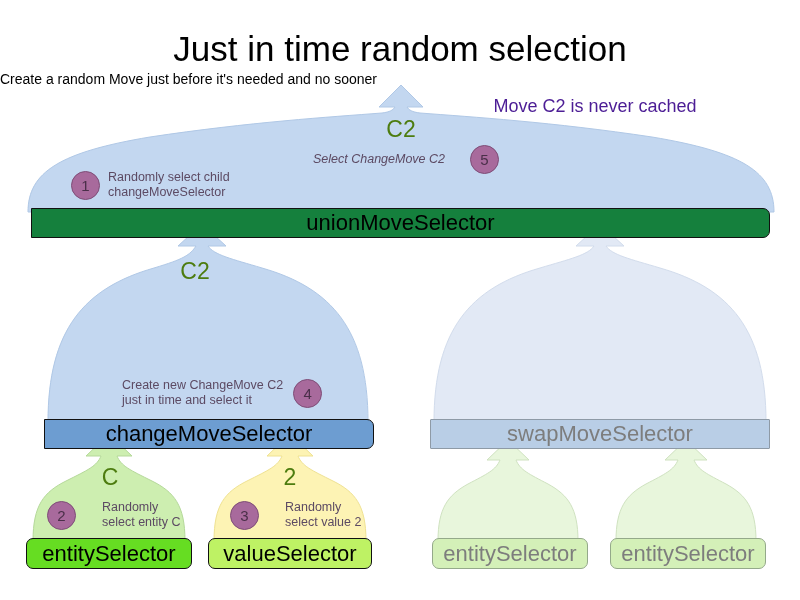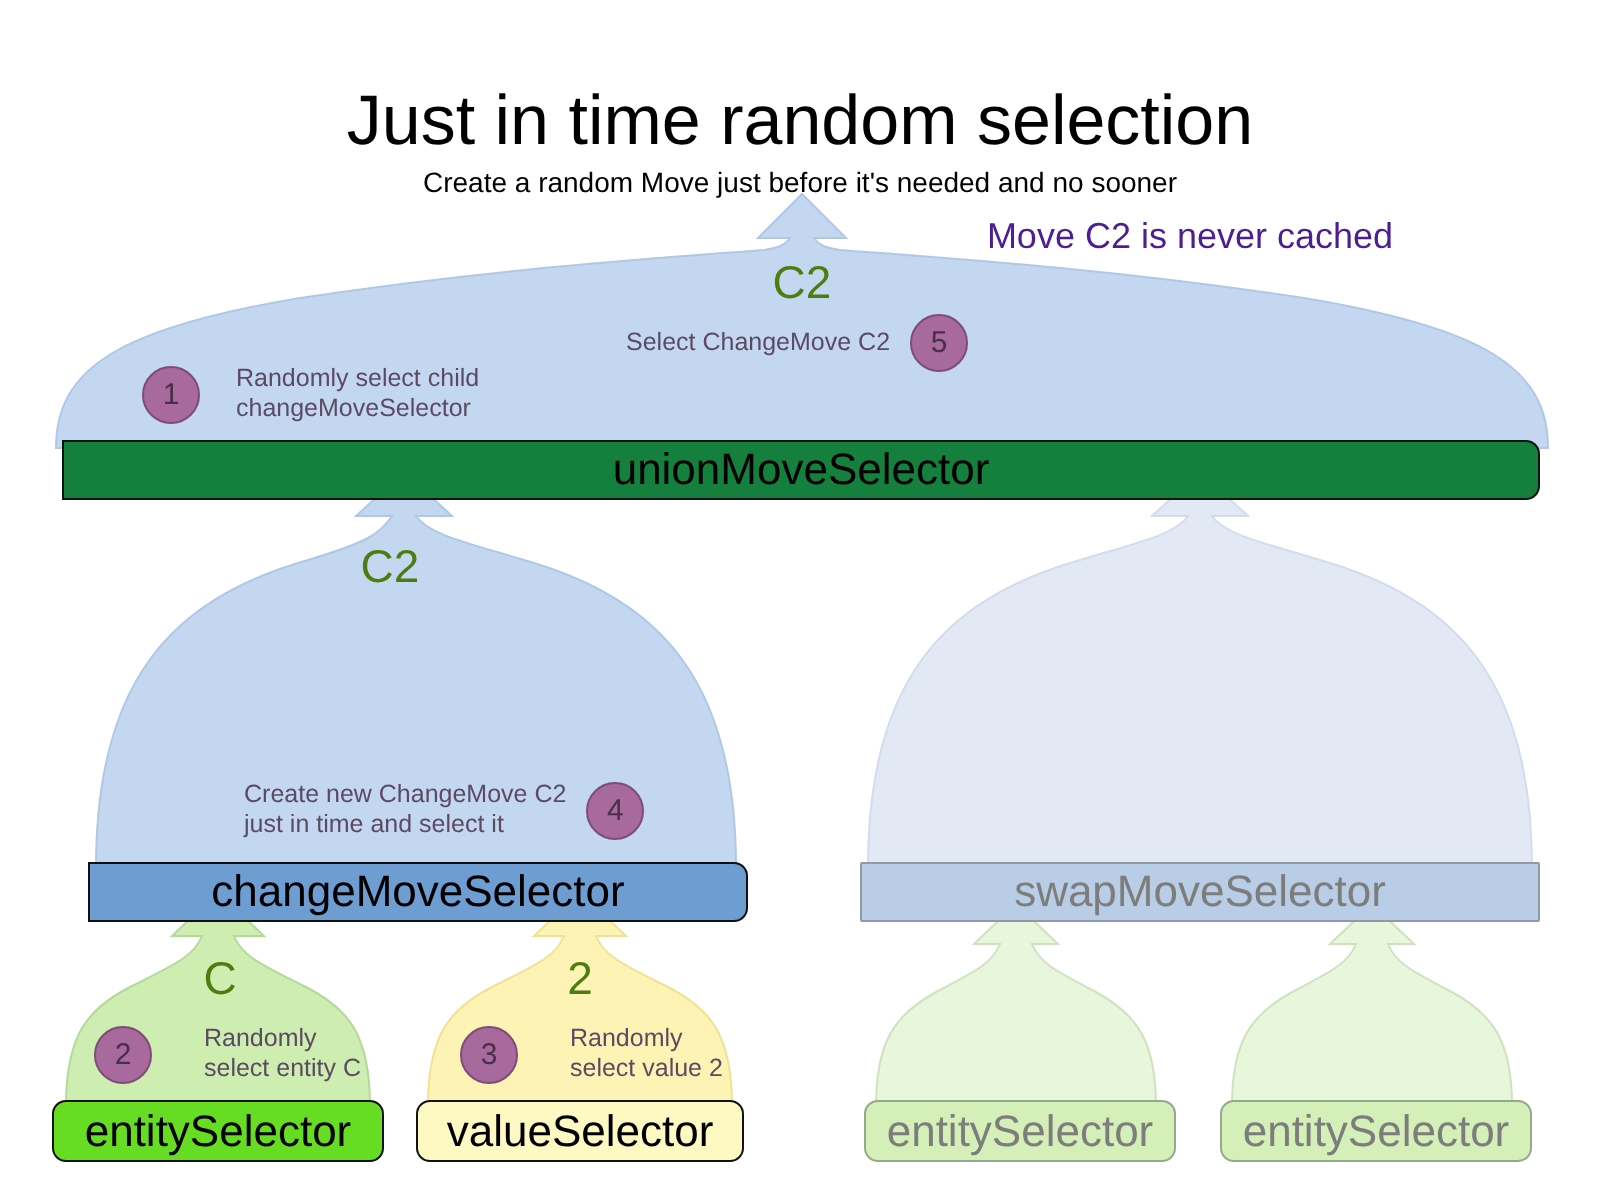--- a/index.html
+++ b/index.html
@@ -3,29 +3,29 @@
 <meta charset="utf-8">
 <style>
   html,body{margin:0;padding:0;}
   body{
     width:800px;height:600px;
     background:#ffffff;
     font-family:"Liberation Sans", sans-serif;
     overflow:hidden;
     position:relative;
   }
-  #stage{position:absolute;left:0;top:12px;width:800px;height:520px;}
+  #stage{position:absolute;left:0;top:0;width:800px;height:520px;}
 
   .ttl{
     position:absolute;left:0;top:28px;width:800px;text-align:center;
     font-size:35px;color:#000;font-weight:normal;line-height:42px;
     letter-spacing:0px;
   }
   .sub{
-    position:absolute;left:0;top:70px;width:800px;text-align:center;
+    position:absolute;left:0;top:70px;width:800px;text-align:left;
     font-size:14px;color:#000;line-height:18px;
   }
   .warn{
     position:absolute;left:430px;top:95px;width:330px;text-align:center;
     font-size:18px;color:#4c1d95;line-height:22px;
   }
 
   svg.layer{position:absolute;left:0;top:0;width:800px;height:600px;
     pointer-events:none;}
 
@@ -50,21 +50,21 @@
     background:#b9cee6;border-radius:1px;border:1.4px solid #8e9aa6;
     font-size:22px;color:#7d7d7d;
   }
   .bar.entity{
     left:26px;top:538px;width:166px;height:31px;
     background:#66dd22;border-radius:7px;
     font-size:22px;color:#000;
   }
   .bar.value{
     left:208px;top:538px;width:164px;height:31px;
-    background:#fef9c3;border-radius:7px;
+    background:#bef264;border-radius:7px;
     font-size:22px;color:#000;text-align:center;
   }
   .bar.ghost-entity{
     width:156px;height:31px;top:538px;
     background:#d4f0b8;border-radius:7px;border:1.4px solid #94a98a;
     font-size:22px;color:#7d7d7d;
   }
   .bar.ghost-entity.g1{left:432px;}
   .bar.ghost-entity.g2{left:610px;}
 
@@ -78,23 +78,23 @@
   
   .step{position:absolute;display:flex;align-items:center;gap:6px;}
   .badge{
     width:27px;height:27px;flex:0 0 27px;border-radius:50%;
     background:#a86a9c;border:1.7px solid #7e4d77;
     display:flex;align-items:center;justify-content:center;
     font-size:15px;color:#4a2f49;
   }
   .steptxt{font-size:12.5px;color:#5c4a63;line-height:15px;white-space:pre;}
   .step.s1{left:71px;top:170px;}
-  .step.s1 .steptxt{margin-left:12px;}
+  .step.s1 .steptxt{margin-left:2px;}
   .step.s5{left:313px;top:145px;flex-direction:row;}
-  .step.s5 .steptxt{margin-right:4px;}
+  .step.s5 .steptxt{margin-right:19px;font-style:italic;}
   .step.s4{left:122px;top:378px;}
   .step.s4 .steptxt{text-align:left;margin-right:4px;}
   .step.s2{left:47px;top:500px;}
   .step.s3{left:230px;top:500px;}
   .step.s2 .steptxt,.step.s3 .steptxt{margin-left:20px;}
 </style>
 </head>
 <body>
 
 <div id="stage">

